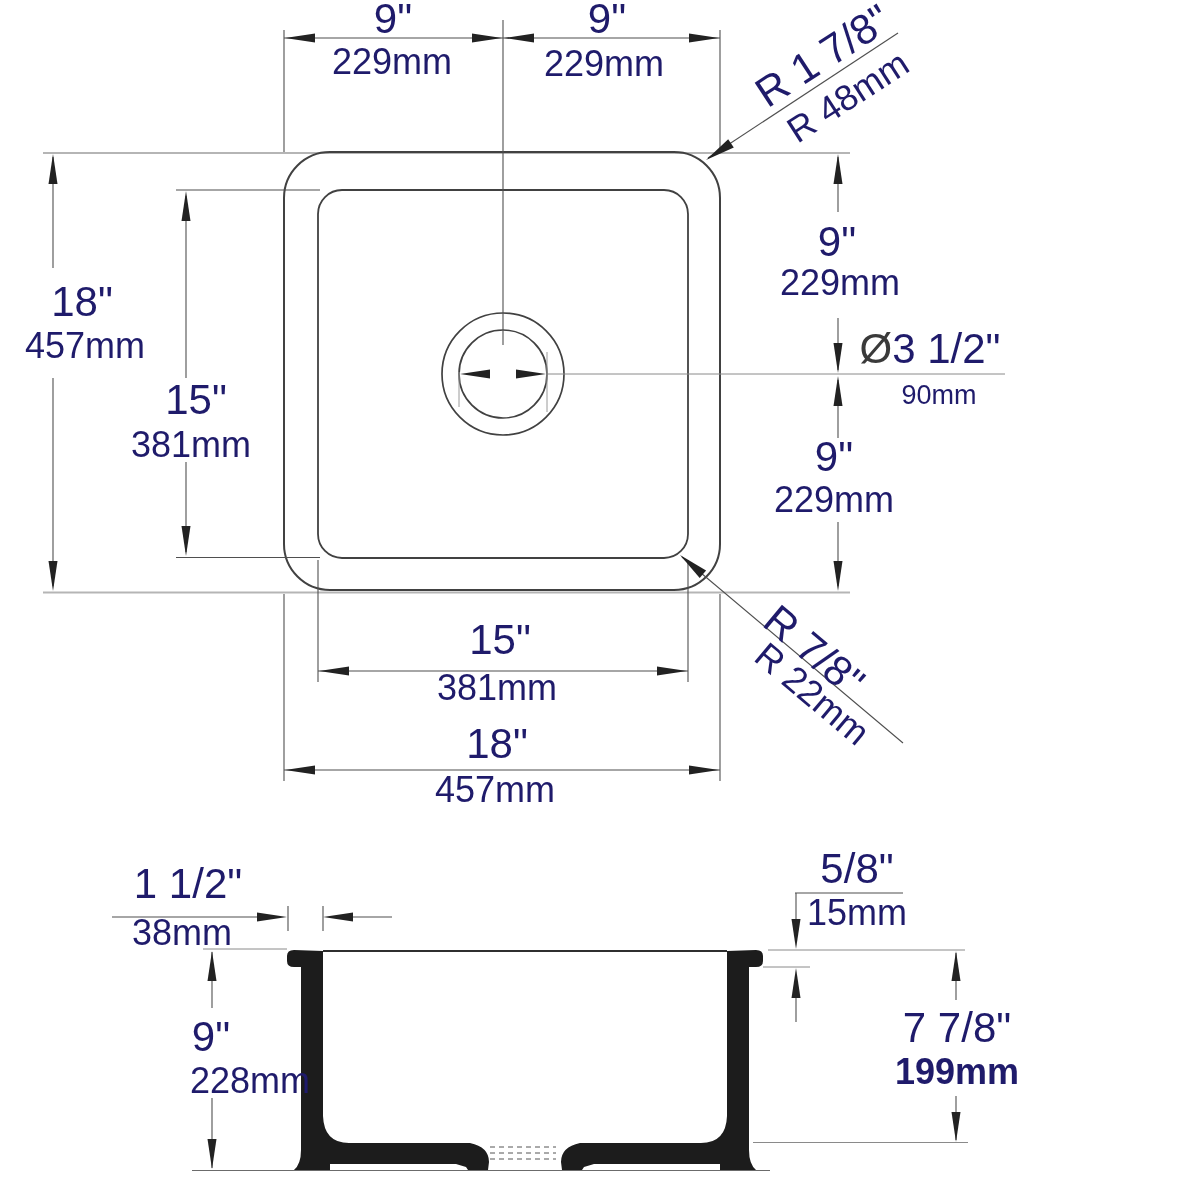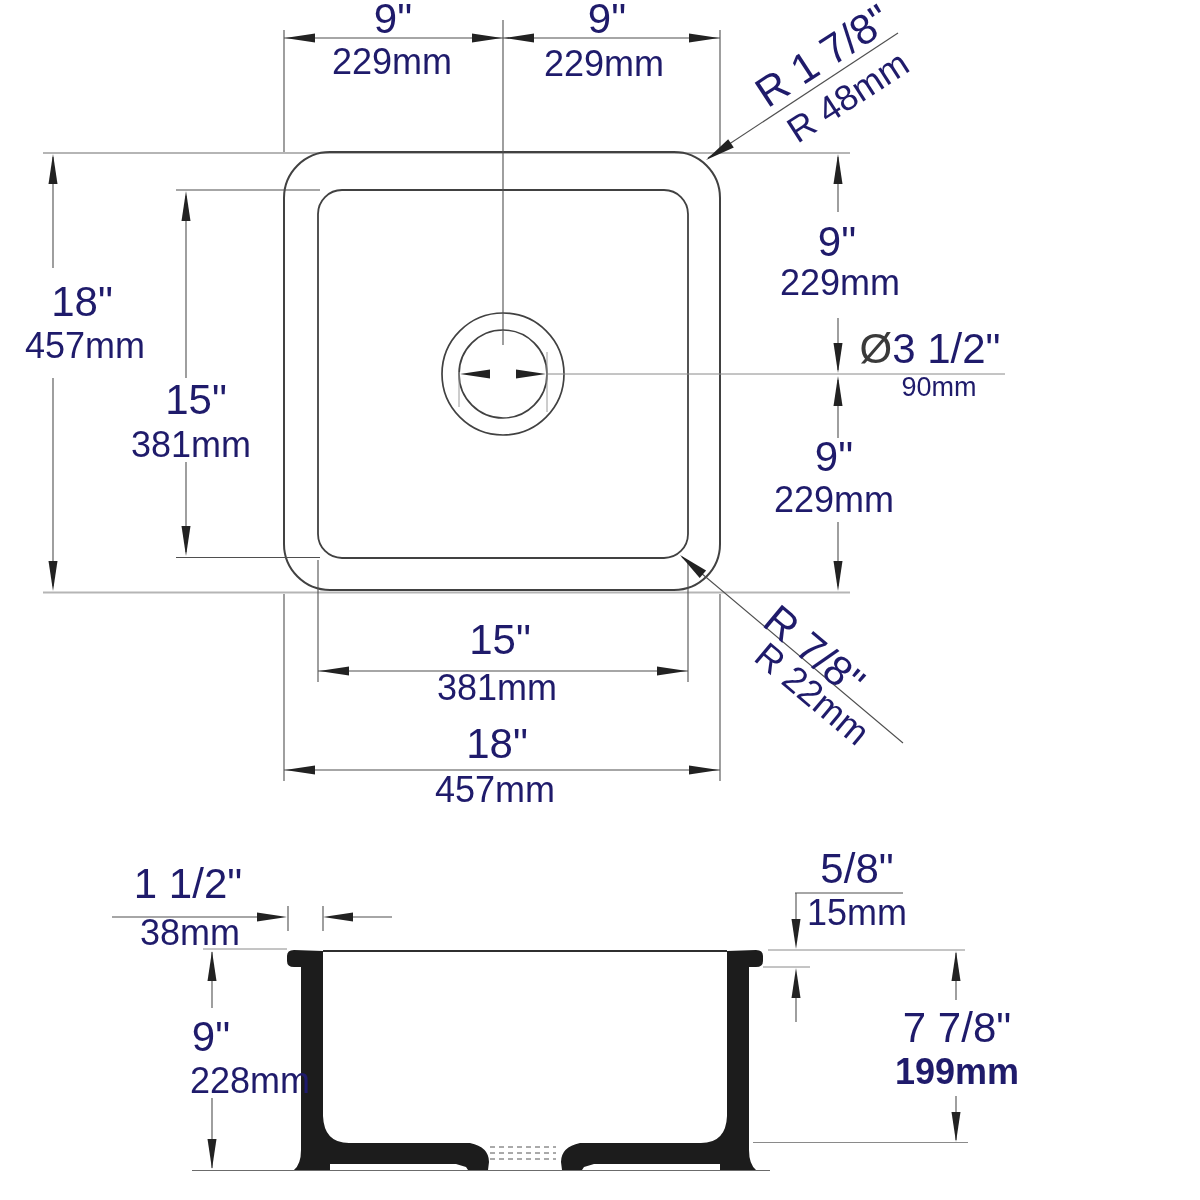--- a/index.html
+++ b/index.html
@@ -162,36 +162,36 @@
   <div class="lbl inch" style="left:82px;top:302px;">18"</div>
   <div class="lbl mm" style="left:85px;top:346px;">457mm</div>
 
   <div class="lbl inch" style="left:196px;top:400px;">15"</div>
   <div class="lbl mm" style="left:191px;top:445px;">381mm</div>
 
   <div class="lbl inch" style="left:837px;top:242px;">9"</div>
   <div class="lbl mm" style="left:840px;top:283px;">229mm</div>
 
   <div class="lbl inch" style="left:930px;top:349px;"><span class="diameter-symbol">Ø</span><span>3 1/2"</span></div>
-  <div class="lbl mm-small" style="left:939px;top:387px;">90mm</div>
+  <div class="lbl mm-small" style="left:939px;top:395px;">90mm</div>
 
   <div class="lbl inch" style="left:834px;top:457px;">9"</div>
   <div class="lbl mm" style="left:834px;top:500px;">229mm</div>
 
   <div class="lbl inch rot-cw" style="left:814px;top:651px;">R 7/8"</div>
   <div class="lbl mm rot-cw" style="left:812px;top:694px;">R 22mm</div>
 
   <div class="lbl inch" style="left:500px;top:640px;">15"</div>
   <div class="lbl mm" style="left:497px;top:688px;">381mm</div>
 
   <div class="lbl inch" style="left:497px;top:744px;">18"</div>
   <div class="lbl mm" style="left:495px;top:790px;">457mm</div>
 
   <div class="lbl inch" style="left:188px;top:884px;">1 1/2"</div>
-  <div class="lbl mm" style="left:190px;top:933px;">38mm</div>
+  <div class="lbl mm" style="left:182px;top:933px;">38mm</div>
 
   <div class="lbl inch" style="left:211px;top:1037px;">9"</div>
   <div class="lbl mm" style="left:210px;top:1081px;margin-left:40px;">228mm</div>
 
   <div class="lbl inch" style="left:857px;top:869px;">5/8"</div>
   <div class="lbl mm" style="left:857px;top:913px;">15mm</div>
 
   <div class="lbl inch" style="left:957px;top:1028px;">7 7/8"</div>
   <div class="lbl mm" style="left:957px;top:1072px;font-weight:bold;">199mm</div>
 

